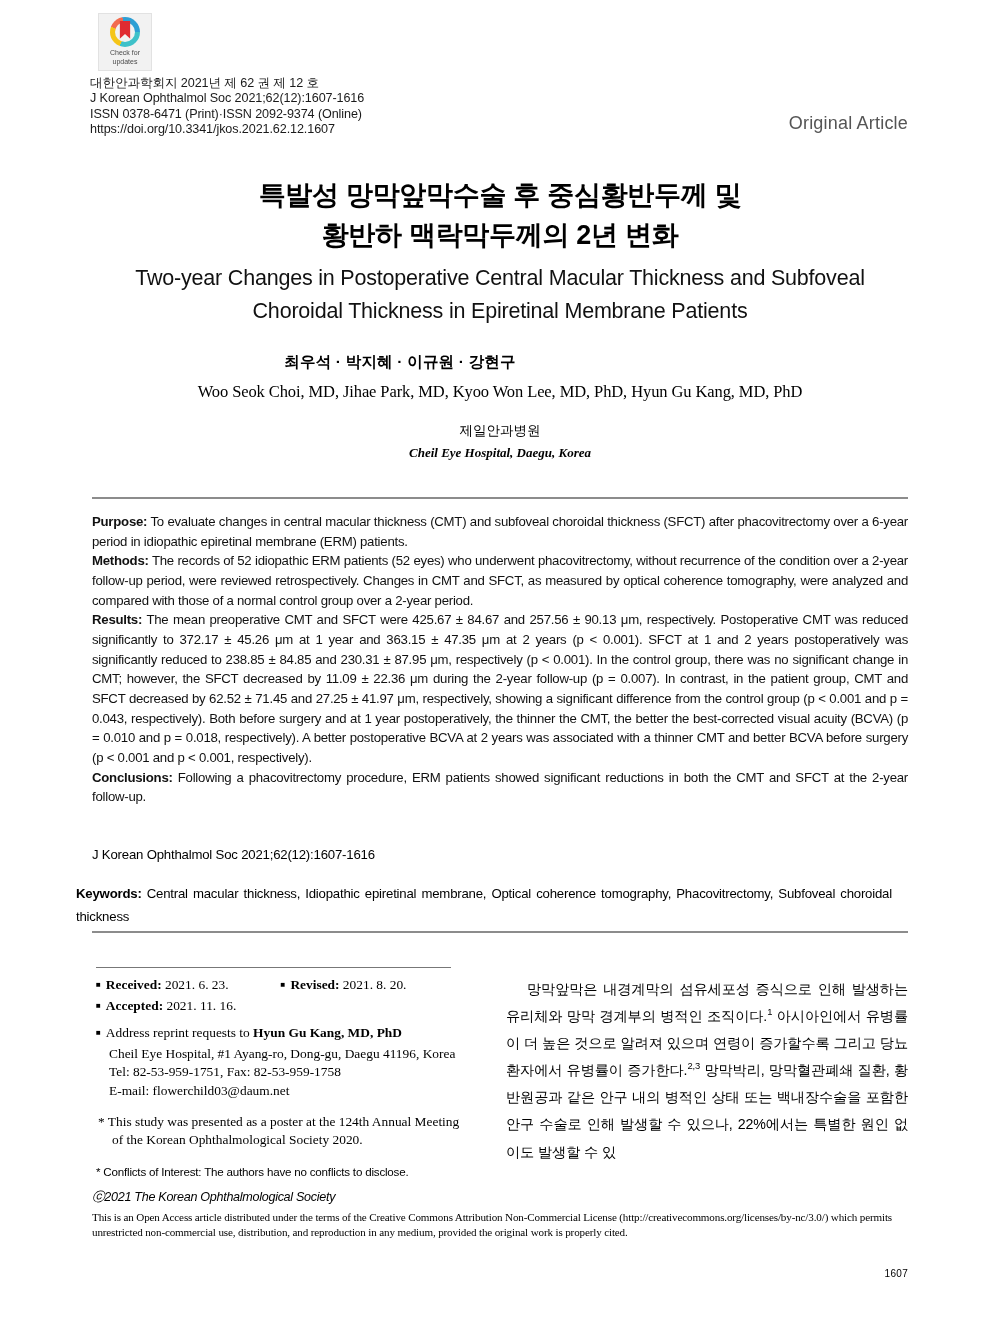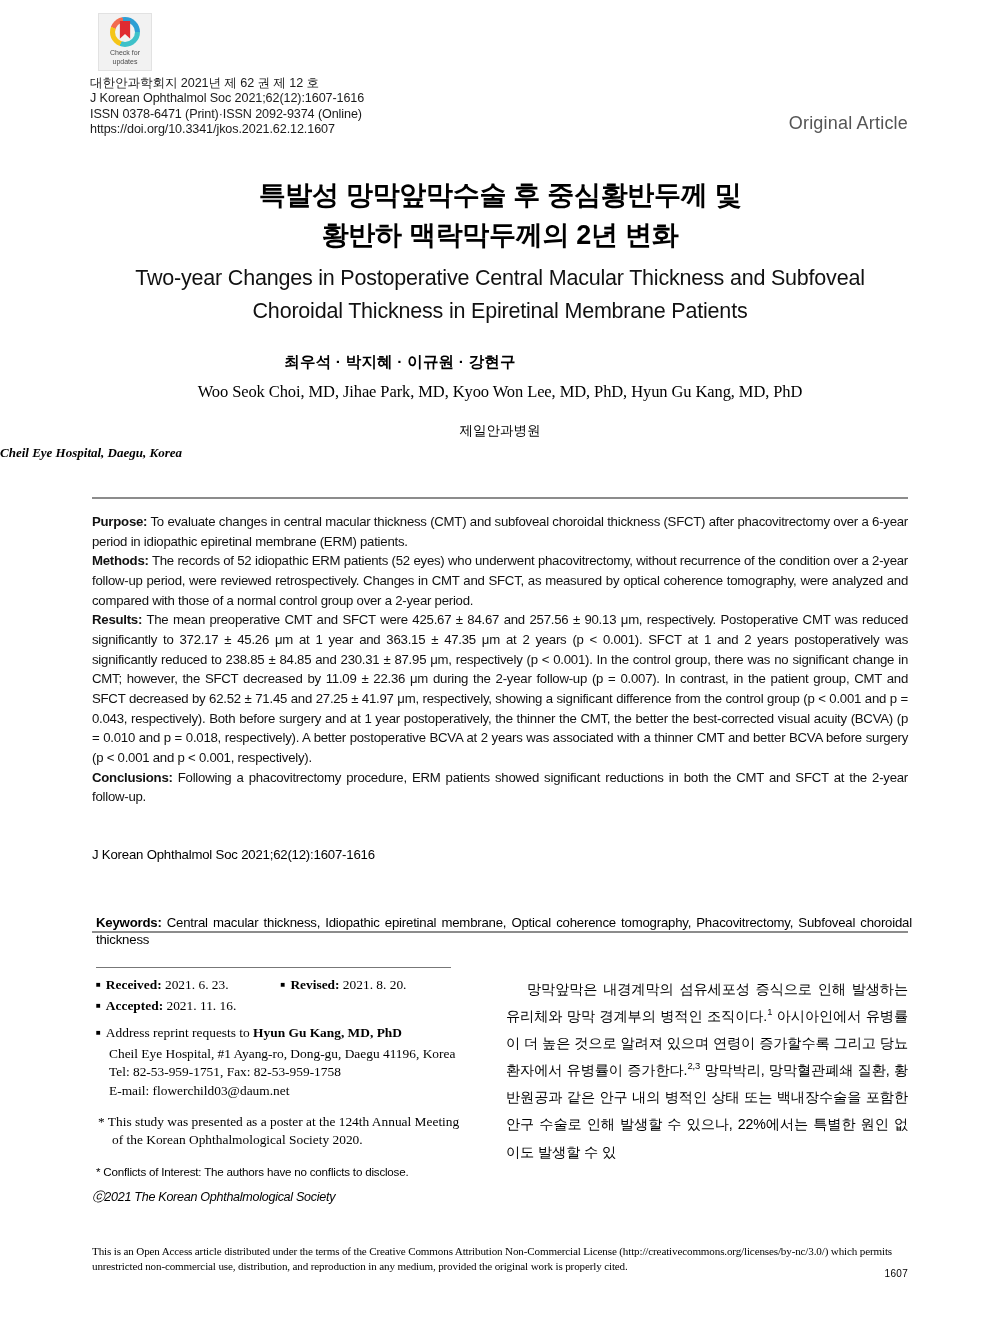--- a/index.html
+++ b/index.html
@@ -140,20 +140,21 @@
     position: absolute;
     left: 0; top: 422px;
     width: 1000px;
     text-align: center;
     font-size: 13.5px;
   }
   .affil-en {
     position: absolute;
     left: 0; top: 445px;
     width: 1000px;
+    text-align: center;
     font-family: "Liberation Serif", serif;
     font-style: italic;
     font-weight: bold;
     font-size: 13px;
   }
 
   
   .rule-top {
     position: absolute;
     left: 92px; top: 497px;
@@ -190,27 +191,26 @@
   .journal-cite {
     position: absolute;
     left: 92px; top: 845px;
     font-size: 13.2px;
     line-height: 19.65px;
     letter-spacing: -0.2px;
   }
 
   .keywords {
     position: absolute;
-    left: 96px; top: 882px;
+    left: 76px; top: 882px;
     width: 816px;
     font-size: 13.2px;
-    line-height: 17px;
+    line-height: 23px;
     text-align: justify;
     letter-spacing: -0.2px;
-    margin-top: 32px;
   }
   .keywords .lbl { font-weight: bold; }
 
   
   .col-left {
     position: absolute;
     left: 96px; top: 976px;
     width: 380px;
     font-family: "Liberation Serif", serif;
     font-size: 13.4px;
@@ -269,21 +269,20 @@
     letter-spacing: -0.3px;
   }
   .license {
     position: absolute;
     left: 92px; top: 1210px;
     width: 822px;
     font-family: "Liberation Serif", serif;
     font-size: 11.1px;
     line-height: 15.2px;
     letter-spacing: -0.15px;
-    margin-top: 34px;
   }
   .page-number {
     position: absolute;
     right: 92px; top: 1268px;
     font-size: 10px;
     letter-spacing: 0.3px;
   }
 </style>
 </head>
 <body>

